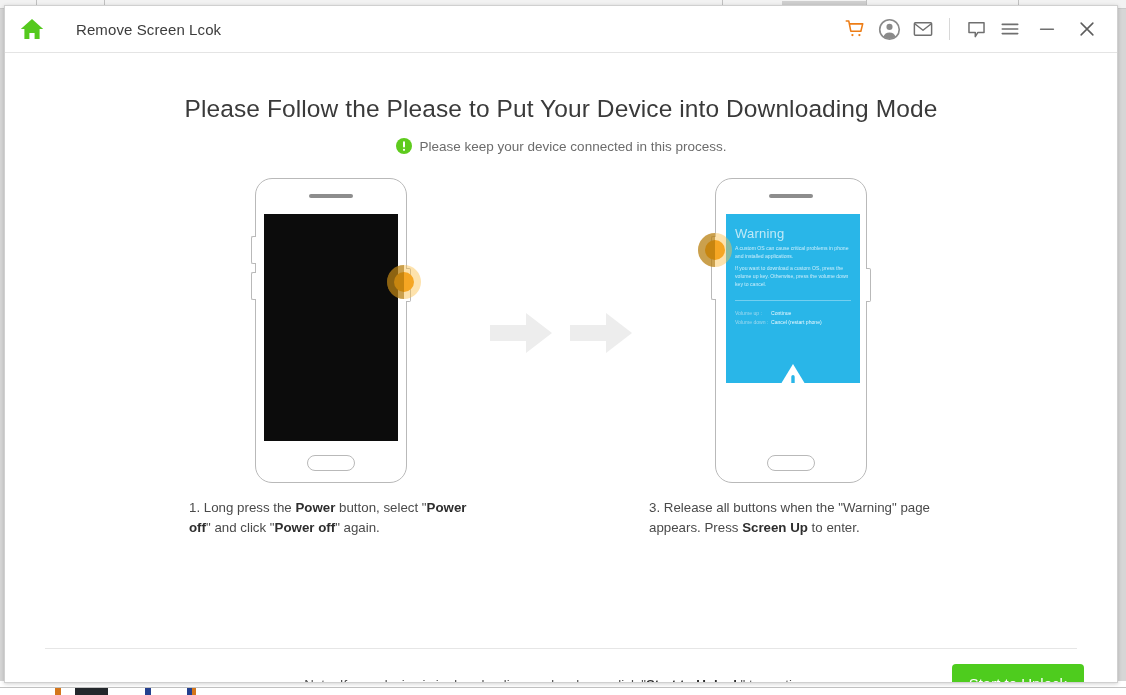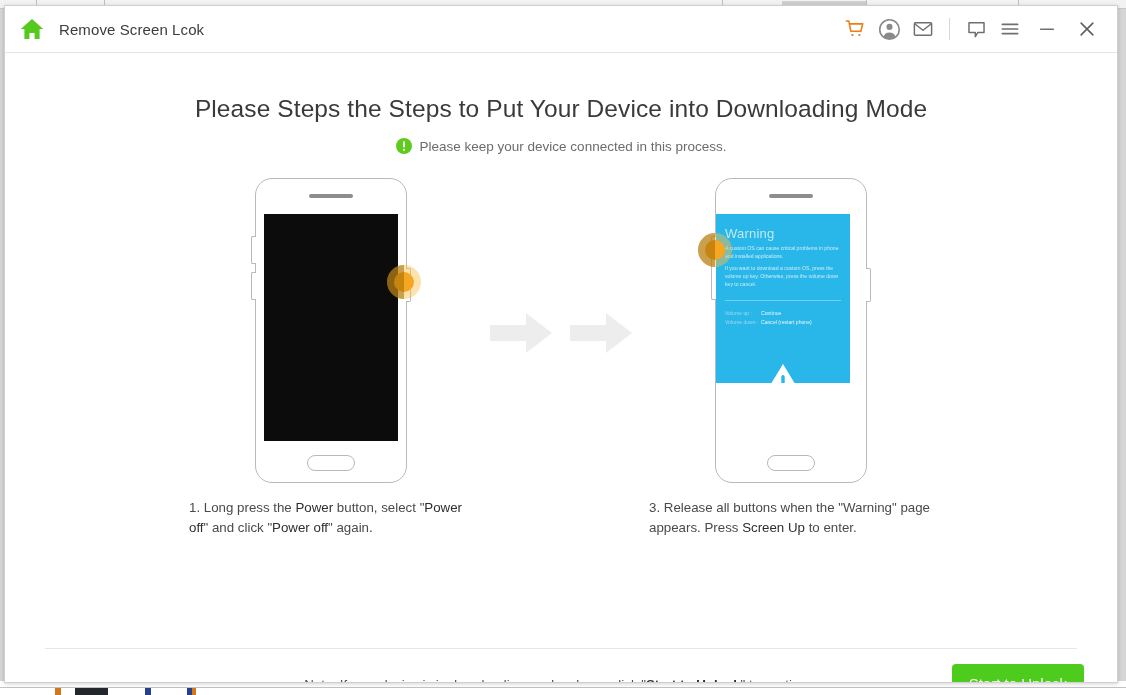--- a/index.html
+++ b/index.html
@@ -37,21 +37,21 @@
   
   #titlebar {
     position:relative;
     height:47px;
     background:#ffffff;
     border-bottom:1px solid #e4e4e4;
     display:flex; align-items:center;
   }
   #home-icon { margin-left:14px; width:26px; height:26px; display:block; }
   #app-title {
-    margin-left:14px;
+    margin-left:31px;
     font-size:15px; color:#3c3c3c; letter-spacing:.1px;
   }
   #titlebar-actions {
     margin-left:auto; display:flex; align-items:center; height:100%;
     padding-right:10px;
   }
   .tb-btn {
     width:34px; height:40px; display:flex; align-items:center; justify-content:center;
     cursor:pointer;
   }
@@ -131,21 +131,21 @@
   }
 
   .p1-power   { right:-14px; top:87px; }
   .p2-volume  { left:-17px;  top:87px; }
   .p2-power   { right:-14px; top:87px; }
   .p2-home    { left:50%; transform:translateX(-50%); bottom:2px; }
   .p3-volume  { left:-17px;  top:55px; }
 
   
   .warnscreen {
-    position:absolute; left:1px; top:36px; width:134px; height:169px;
+    position:absolute; left:11px; top:36px; width:134px; height:169px;
     background:#29b6e8;
     overflow:hidden;
   }
   .ws-title {
     position:absolute; left:9px; top:12px;
     font-size:13px; color:#bfe9f7; letter-spacing:.2px;
   }
   .ws-p1 {
     position:absolute; left:9px; top:30px; width:122px;
     font-size:5.1px; line-height:8px; color:#cdeefb;
@@ -161,21 +161,21 @@
   .ws-keys { position:absolute; left:9px; top:95px; width:122px; }
   .ws-keyrow { display:flex; font-size:5.1px; line-height:9px; }
   .ws-key { width:36px; color:#9fd9f0; }
   .ws-val { color:#e9f8fe; }
   .ws-tri { position:absolute; left:50%; transform:translateX(-50%); top:148px; }
 
   .step-text {
     margin-top:10px; padding:0 8px;
     font-size:13.3px; line-height:19.5px; color:#4a4a4a;
   }
-  .step-text b { font-weight:normal; color:#2e2e2e; }
+  .step-text b { font-weight:bold; color:#2e2e2e; }
 
   
   #footer-divider {
     position:absolute; left:40px; right:40px; bottom:76px;
     height:1px; background:#e6e6e6;
   }
   #footer {
     position:absolute; left:0; right:0; bottom:10px; height:62px;
     display:flex; align-items:center;
   }
@@ -275,21 +275,21 @@
         <svg width="22" height="22" viewBox="0 0 24 24" stroke="#5d5d5d" stroke-width="1.7" stroke-linecap="round">
           <path d="M5.6 5.6 L18.4 18.4 M18.4 5.6 L5.6 18.4"></path>
         </svg>
       </span>
 
     </div>
   </div>
 
   <div id="content">
 
-    <h1 id="heading">Please Steps the Steps to Put Your Device into Downloading Mode</h1>
+    <h1 id="heading">Please Follow the Please to Put Your Device into Downloading Mode</h1>
 
     <div id="subtitle-row">
       <span id="warn-circle">
         <svg width="16" height="16" viewBox="0 0 16 16">
           <circle cx="8" cy="8" r="8" fill="#5ECB1D"></circle>
           <rect x="7" y="3.3" width="2" height="6.1" rx="1" fill="#ffffff"></rect>
           <circle cx="8" cy="11.8" r="1.1" fill="#ffffff"></circle>
         </svg>
       </span>
       <span id="subtitle">Please keep your device connected in this process.</span>

